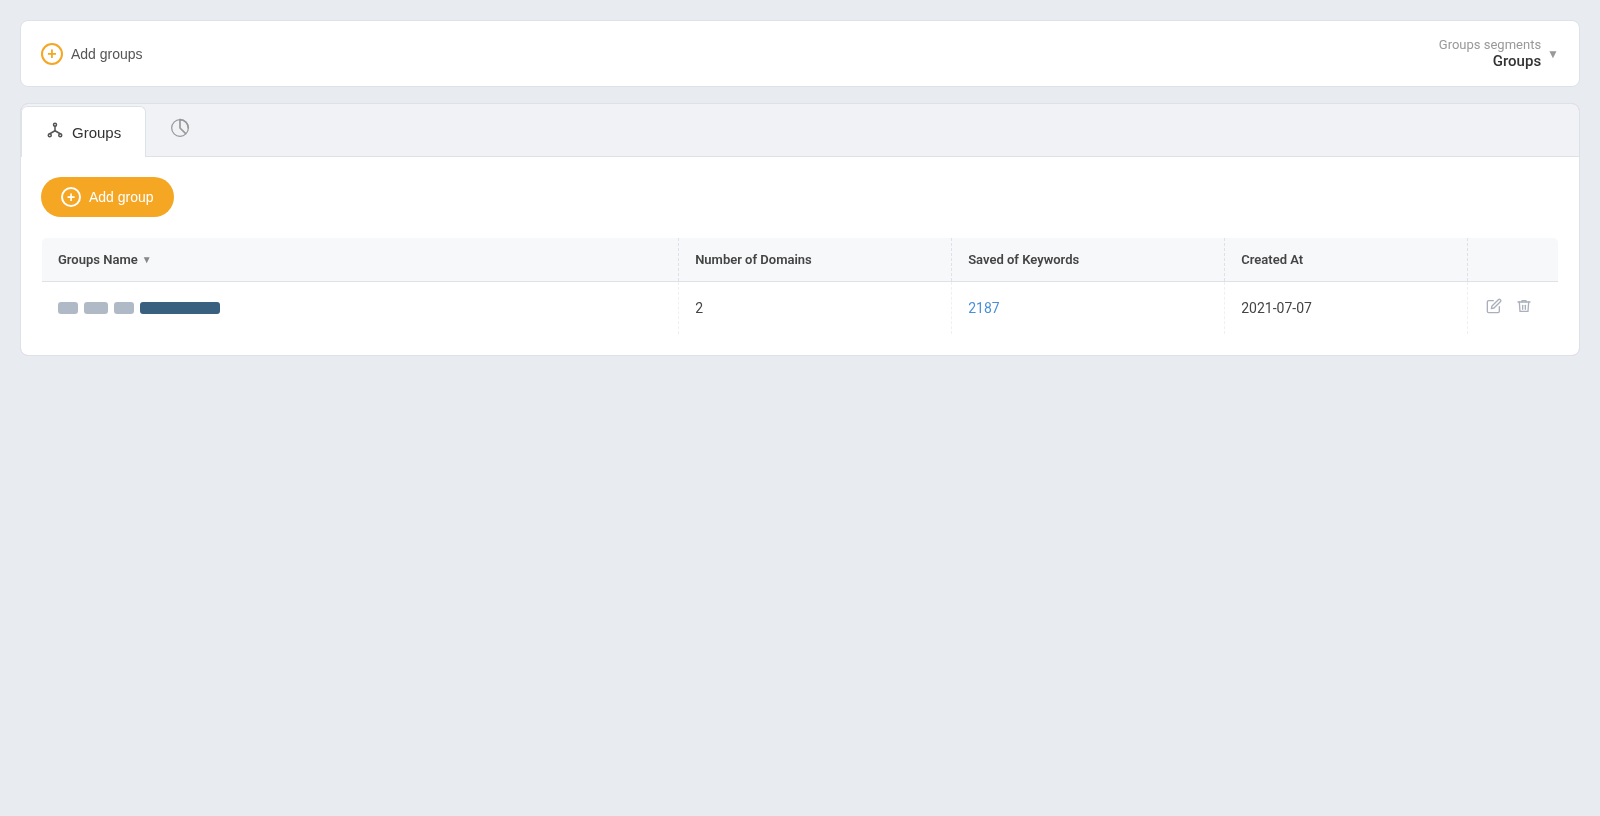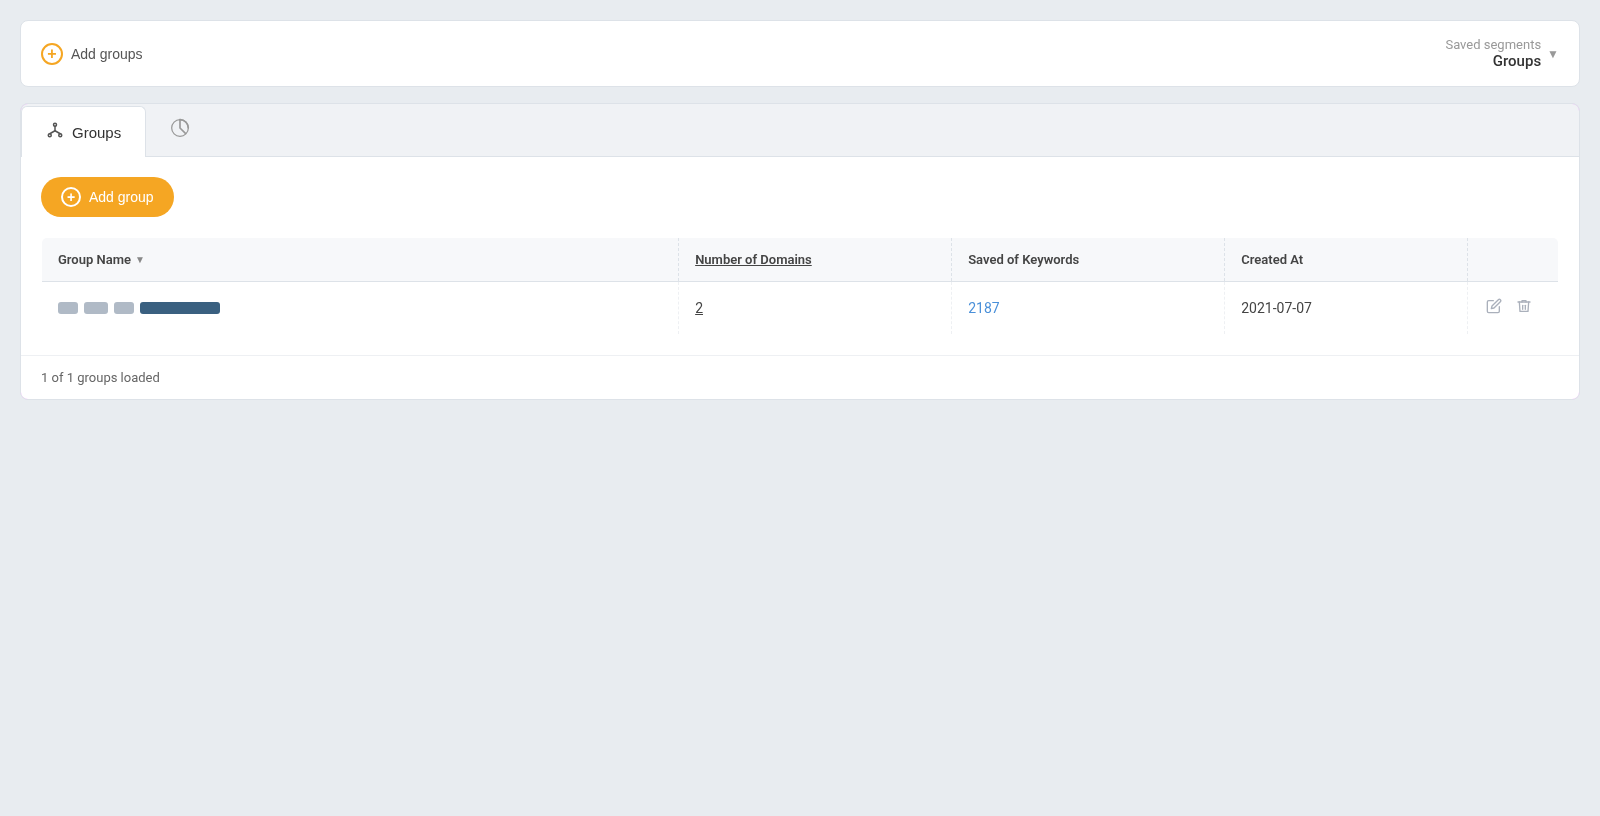--- a/index.html
+++ b/index.html
@@ -191,21 +191,21 @@
       border-right: 1px dashed #eef0f3;
       color: #444;
       font-size: 14px;
     }
 
     .data-table td:last-child {
       border-right: none;
     }
 
     .col-group-name { width: 42%; }
-    .col-domains { width: 18%; text-decoration: underline; }
+    .col-domains { width: 18%; }
     .col-keywords { width: 18%; }
     .col-created { width: 16%; }
     .col-actions { width: 6%; }
 
     .th-sort {
       display: inline-flex;
       align-items: center;
       gap: 4px;
       cursor: pointer;
     }
@@ -265,21 +265,21 @@
 </head>
 <body>
 
 <div class="filter-bar">
   <button class="add-filter-btn">
     <span class="add-filter-icon">+</span>
     <span>Add groups</span>
   </button>
   <div class="saved-segments">
     <div>
-      <div class="saved-segments-text">Saved segments</div>
+      <div class="saved-segments-text">Groups segments</div>
       <div class="saved-segments-value">Groups</div>
     </div>
     <span class="saved-segments-chevron">▼</span>
   </div>
 </div>
 
 <div class="main-card">
 
   <div class="tabs">
     <button class="tab active">
@@ -313,21 +313,21 @@
     <button class="add-group-btn">
       <span class="add-group-btn-icon">+</span>
       <span>Add group</span>
     </button>
 
     <table class="data-table">
       <thead>
         <tr>
           <th class="col-group-name">
             <span class="th-sort">
-              <span>Group Name</span>
+              <span>Groups Name</span>
               <span class="sort-icon">▼</span>
             </span>
           </th>
           <th class="col-domains">
             <span>Number of Domains</span>
           </th>
           <th class="col-keywords">
             <span>Saved of Keywords</span>
           </th>
           <th class="col-created">
@@ -381,17 +381,14 @@
                 </span>
               </button>
             </div>
           </td>
         </tr>
       </tbody>
     </table>
 
   </div>
 
-  <div class="footer-text">
-    <span>1 of 1 groups loaded</span>
-  </div>
 
 </div>
 
 </body></html>

